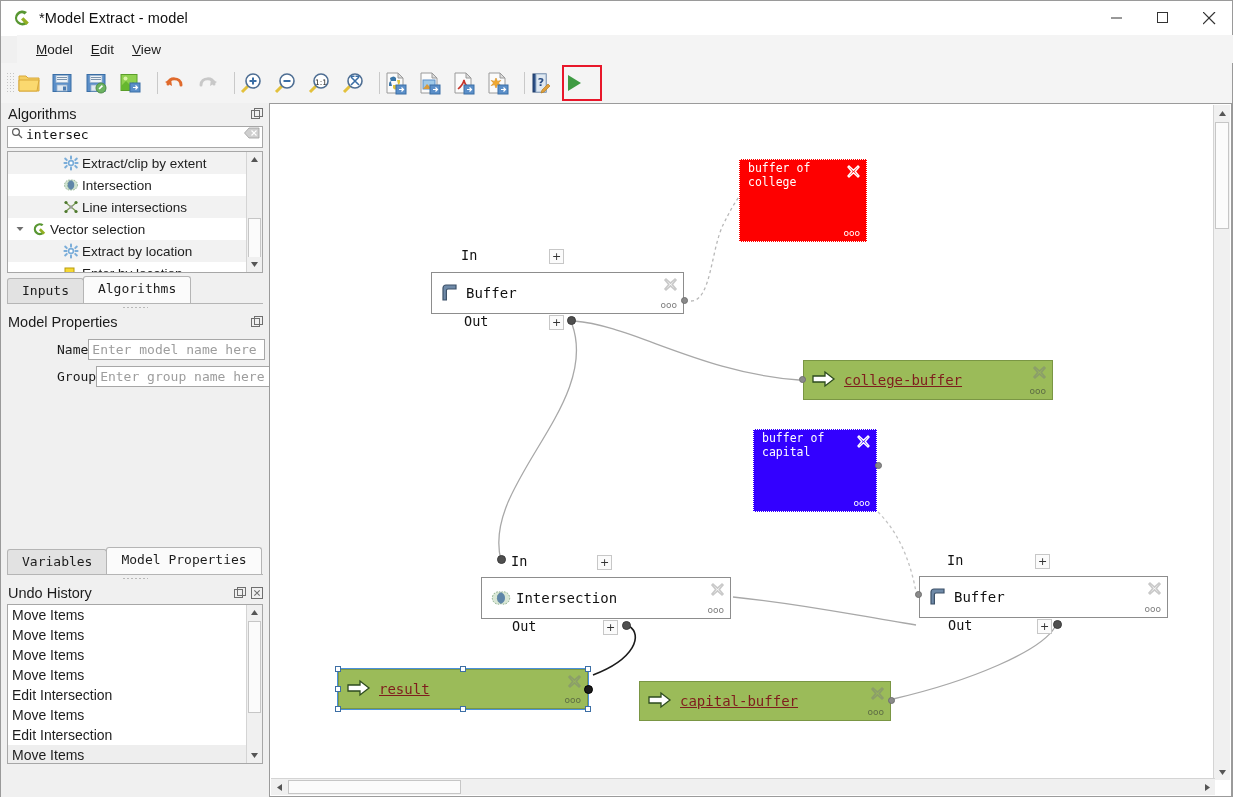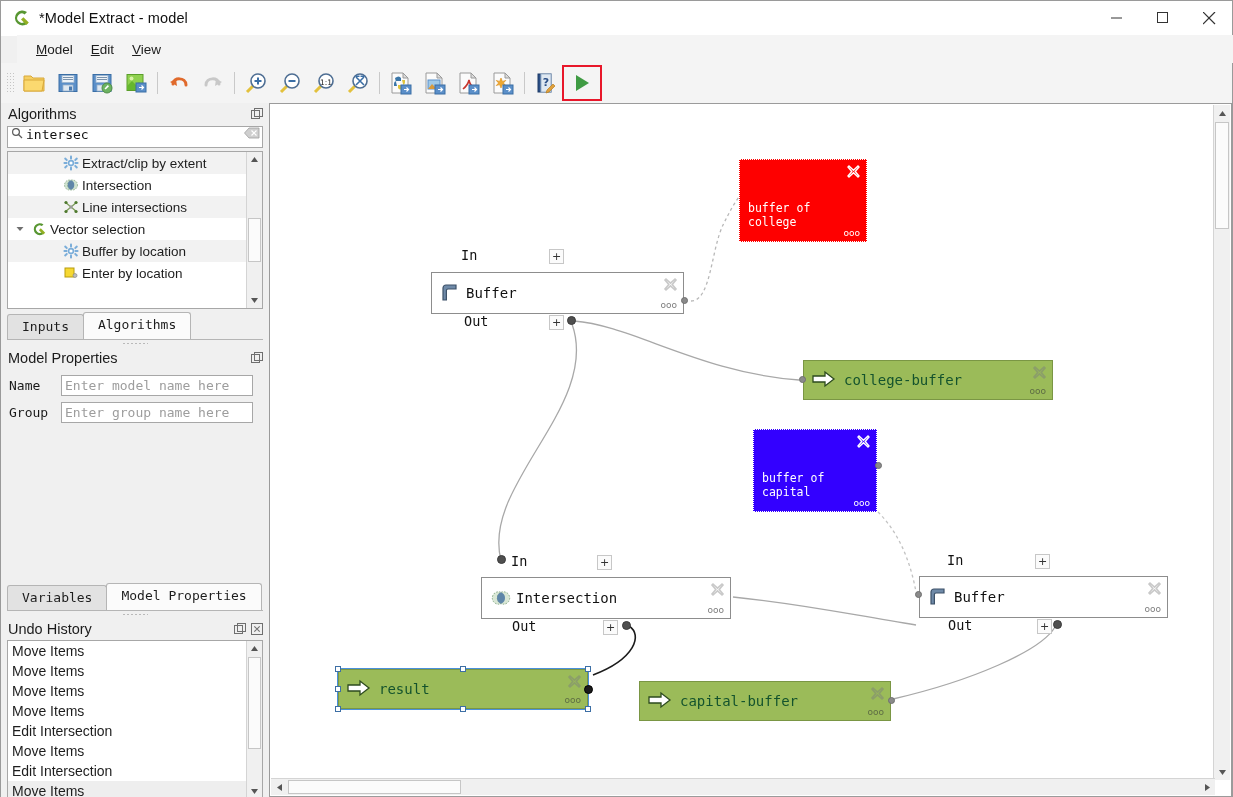--- a/index.html
+++ b/index.html
@@ -27,21 +27,21 @@
            display:flex;align-items:center;padding-left:10px;box-sizing:border-box;}
   .menuitem{font-size:13.5px;color:#1d1d1d;padding:3px 9px;}
   .menuitem u{text-decoration:underline;}
 
   
   .toolbar{position:absolute;left:0;top:62px;width:1231px;height:40px;background:#f4f4f4;
            display:flex;align-items:center;border-bottom:1px solid #d7d7d7;}
   .tb-grip{width:8px;height:22px;margin-left:5px;margin-right:3px;
            background-image:radial-gradient(#c0c0c0 1px, transparent 1px);
            background-size:3px 3px;opacity:.9;}
-  .tbtn{width:34px;height:32px;display:flex;align-items:center;justify-content:center;position:relative;}
+  .tbtn{width:34px;height:32px;display:flex;align-items:center;position:relative;}
   .tbtn svg{display:block;}
   .tsep{width:1px;height:22px;background:#c9c9c9;margin:0 4px;}
   .tbtn.highlight{outline:2px solid #e8172a;outline-offset:-1px;width:38px;height:34px;}
 
   
   .leftpanel{position:absolute;left:0;top:102px;width:268px;height:694px;background:#f0f0f0;}
   .canvaswrap{position:absolute;left:268px;top:102px;width:963px;height:694px;background:#f0f0f0;}
 
   
   .panelhdr{display:flex;align-items:center;height:22px;padding:0 4px 0 7px;background:#f0f0f0;}
@@ -50,21 +50,21 @@
   .pbtn svg{display:block;}
 
   
   .searchrow{margin:1px 6px 0 6px;height:22px;background:#ffffff;border:1px solid #a7a7a7;
              display:flex;align-items:flex-start;box-sizing:border-box;}
   .searchrow .sicon{width:18px;display:flex;justify-content:center;align-items:center;}
   .searchrow input{border:0;outline:0;flex:1;font-family:"DejaVu Sans Mono", monospace;font-size:13px;color:#111;background:transparent;padding:0;}
   .clearicon{width:20px;display:flex;align-items:center;justify-content:center;}
 
   
-  .algtree{position:relative;margin:3px 6px 0 6px;height:158px;background:#ffffff;border:1px solid #a7a7a7;overflow:hidden;box-sizing:border-box;}
+  .algtree{position:relative;margin:3px 6px 0 6px;height:122px;background:#ffffff;border:1px solid #a7a7a7;overflow:hidden;box-sizing:border-box;}
   .algrow{display:flex;align-items:center;height:22px;padding-left:4px;font-size:13.5px;color:#1d1d1d;white-space:nowrap;}
   .algrow.alt{background:#f2f2f2;}
   .algrow.dim{color:#8d8d8d;}
   .twisty{width:16px;display:flex;align-items:center;justify-content:center;}
   .ind{width:48px;}
   .algicon{width:22px;display:flex;align-items:center;justify-content:center;}
   .algicon svg{display:block;}
 
   
   .vsb{position:absolute;right:0;top:0;width:15px;bottom:0;background:#f0f0f0;border-left:1px solid #d4d4d4;}
@@ -78,21 +78,21 @@
        border-radius:3px 3px 0 0;margin-right:-1px;text-align:center;}
   .tab.active{background:#fbfbfb;padding-bottom:7px;}
   .tabline{height:1px;background:#b5b5b5;margin:0 6px;}
 
   .dots{height:7px;display:flex;align-items:center;justify-content:center;}
   .dots i{display:block;width:26px;height:3px;
           background-image:radial-gradient(#b9b9b9 .8px, transparent .8px);background-size:4px 3px;}
 
   
   .formrow{display:flex;align-items:center;margin:6px 16px 0 8px;}
-  .formrow label{font-family:"DejaVu Sans Mono", monospace;font-size:13px;width:52px;color:#1a1a1a;}
+  .formrow label{font-family:"DejaVu Sans Mono", monospace;font-size:13px;width:52px;color:#1a1a1a;margin-left:48px;}
   .formrow input{flex:1;height:21px;border:1px solid #a7a7a7;background:#ffffff;
                  font-family:"DejaVu Sans Mono", monospace;font-size:13px;color:#111;padding:0 3px;box-sizing:border-box;outline:none;}
   .formrow input::placeholder{color:#9d9d9d;}
 
   
   .undolist{position:relative;margin:0 6px 0 6px;height:160px;background:#ffffff;border:1px solid #a7a7a7;overflow:hidden;box-sizing:border-box;}
   .undorow{height:20px;line-height:20px;padding-left:4px;font-size:14px;color:#1d1d1d;}
   .undorow.sel{background:#eeeeee;}
 
   
@@ -102,25 +102,25 @@
   .canvas-hsb{position:absolute;left:1px;bottom:1px;height:16px;width:944px;background:#f0f0f0;border-top:1px solid #d4d4d4;}
   .canvas-hsb .arrow{position:absolute;top:0;width:16px;height:16px;display:flex;align-items:center;justify-content:center;}
   .canvas-hsb .hthumb{position:absolute;top:1px;height:14px;background:#fbfbfb;border:1px solid #c6c6c6;box-sizing:border-box;}
 
   
   .node{position:absolute;box-sizing:border-box;}
   .algbox{background:#ffffff;border:1px solid #8d8d8d;display:flex;align-items:center;padding-left:8px;}
   .algbox .nicon{width:26px;display:flex;align-items:center;}
   .algbox .nlabel{font-family:"DejaVu Sans Mono", monospace;font-size:14px;color:#111;}
   .outbox{background:#9bbb59;border:1px solid #7a9644;display:flex;align-items:center;padding-left:8px;}
-  .outbox .nlabel{font-family:"DejaVu Sans Mono", monospace;font-size:14px;color:#14532d;margin-left:8px;}
+  .outbox .nlabel{font-family:"DejaVu Sans Mono", monospace;font-size:14px;color:#7f1d1d;margin-left:8px;text-decoration:underline;}
   .outbox.selected{outline:1px solid #4a90d9;}
   .cmtbox{border:1px dotted #ffffff;}
   .cmtbox .ctext{font-family:"DejaVu Sans Mono", monospace;font-size:11.5px;color:#ffffff;
-                 padding:16px 8px;line-height:14px;white-space:pre;margin-top:25px;}
+                 padding:1px 8px;line-height:14px;white-space:pre;}
   .nodex{position:absolute;right:5px;top:4px;width:15px;height:15px;}
   .nodedots{position:absolute;right:6px;bottom:3px;font-size:9px;color:#7d7d7d;letter-spacing:0px;font-family:"DejaVu Sans", sans-serif;}
   .portlabel{position:absolute;font-family:"DejaVu Sans Mono", monospace;font-size:13.5px;color:#111;}
   .plusbox{position:absolute;width:13px;height:13px;border:1px solid #c7c7c7;background:#fbfbfb;
            display:flex;align-items:center;justify-content:center;font-size:11px;line-height:11px;color:#333;font-family:"DejaVu Sans", sans-serif;}
   .dot{position:absolute;width:9px;height:9px;border-radius:50%;background:#4f4f4f;border:1px solid #3a3a3a;box-sizing:border-box;}
   .dot.small{width:7px;height:7px;background:#8a8a8a;border-color:#6f6f6f;}
   .handle{position:absolute;width:6px;height:6px;background:#ffffff;border:1px solid #3d6fa5;box-sizing:border-box;}
   svg.links{position:absolute;left:0;top:0;width:944px;height:675px;pointer-events:none;}
 </style>
@@ -414,21 +414,21 @@
                   <rect x="11.5" y="7" width="4" height="2" rx="0.8"></rect>
                   <rect x="2" y="2.3" width="2" height="4" rx="0.8" transform="rotate(-45 3 4.3)"></rect>
                   <rect x="12" y="9.7" width="2" height="4" rx="0.8" transform="rotate(-45 13 11.7)"></rect>
                   <rect x="12" y="2.3" width="2" height="4" rx="0.8" transform="rotate(45 13 4.3)"></rect>
                   <rect x="2" y="9.7" width="2" height="4" rx="0.8" transform="rotate(45 3 11.7)"></rect>
                 </g>
               </g>
               <circle cx="8" cy="8" r="1.6" fill="#fff"></circle>
             </svg>
         </span>
-        <span>Buffer by location</span>
+        <span>Extract by location</span>
       </div>
       <div class="algrow">
         <span class="ind"></span>
         <span class="algicon">
           <svg width="16" height="16" viewBox="0 0 16 16">
             <rect x="2" y="3" width="9" height="9" fill="#f6d832" stroke="#b79c0e"></rect>
             <circle cx="12" cy="10.5" r="2" fill="#bdbdbd" stroke="#8a8a8a" stroke-width="0.7"></circle>
           </svg>
         </span>
         <span>Enter by location</span>

